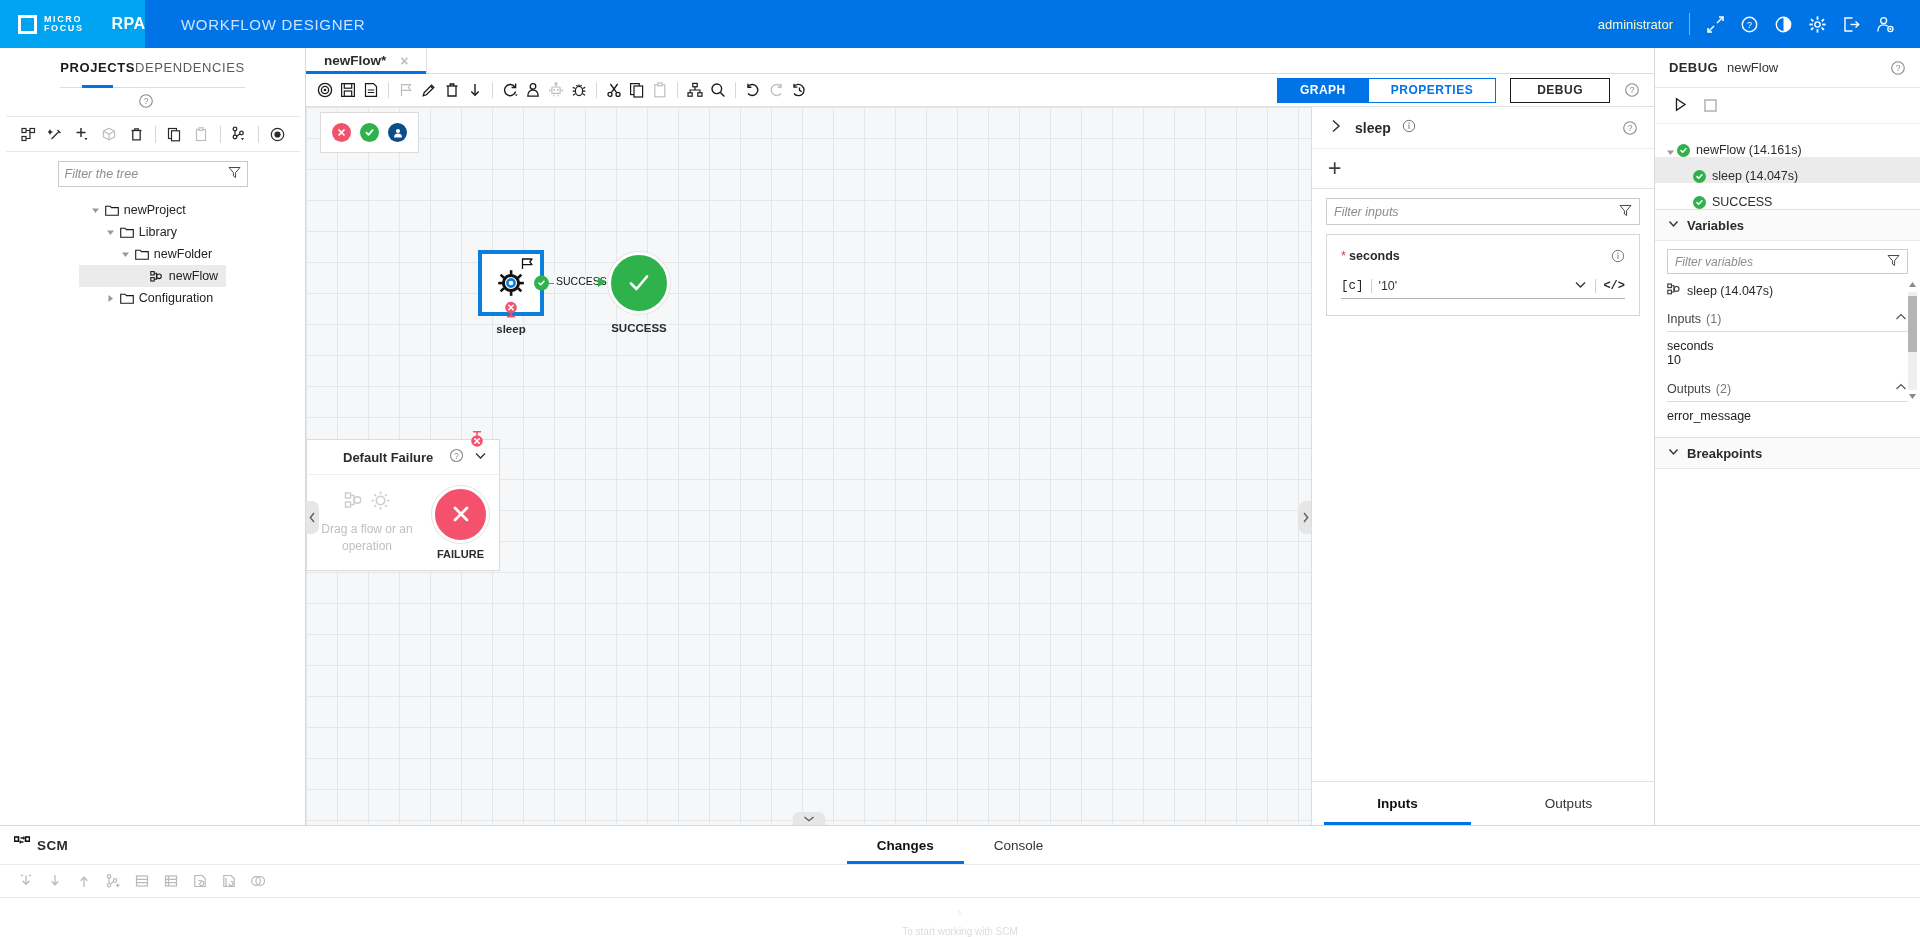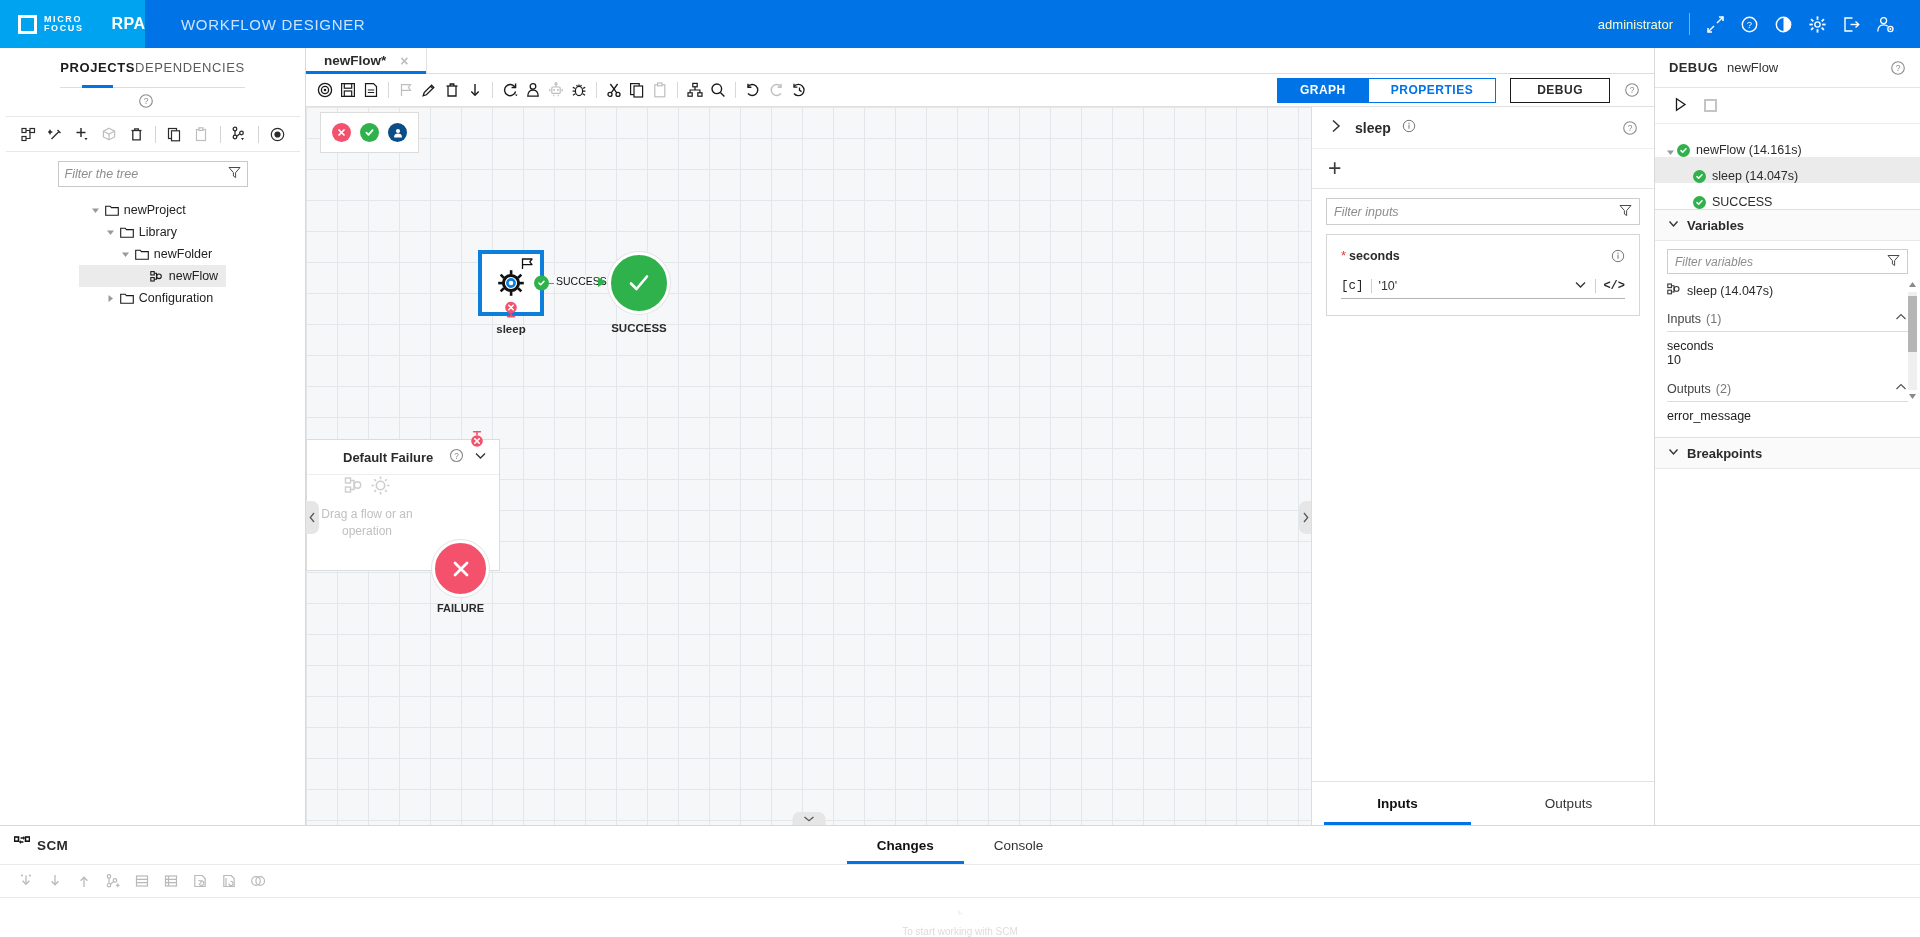--- a/index.html
+++ b/index.html
@@ -87,21 +87,21 @@
   .edge-line { position: absolute; left: 238px; top: 176px; width: 60px; height: 1px; background: #2fb24c; }
   .edge-label { position: absolute; left: 248px; top: 168px; font-size: 10.5px; color: #111; background: #f6f7f9; padding: 0 2px; }
   .edge-arrow { position: absolute; left: 292px; top: 170px; width: 0; height: 0; border-left: 8px solid #2fb24c; border-top: 5px solid transparent; border-bottom: 5px solid transparent; }
   .node-success { position: absolute; left: 302px; top: 145px; width: 62px; height: 62px; border-radius: 50%; background: #2fb24c; border: 3px solid #fff; box-shadow: 0 0 0 1px #e3e3e3; display: flex; align-items: center; justify-content: center; }
   .success-label { position: absolute; left: 292px; top: 215px; width: 82px; text-align: center; font-size: 11.5px; font-weight: bold; }
 
   .failure-panel { position: absolute; left: 0px; top: 332px; width: 194px; background: #fff; border: 1px solid #dcdcdc; }
   .fp-head { height: 35px; display: flex; align-items: center; padding: 0 11px; border-bottom: 1px solid #eee; }
   .fp-title { font-weight: bold; font-size: 13px; padding-left: 25px; }
   .fp-head-ico { margin-left: auto; display: flex; align-items: center; gap: 9px; cursor: pointer; }
-  .fp-body { height: 95px; display: flex; padding: 0 10px; flex-direction: column; }
+  .fp-body { height: 95px; display: flex; align-items: center; padding: 0 10px; }
   .fp-drop { width: 100px; text-align: center; color: #c0c0c0; font-size: 12px; line-height: 17px; }
   .fp-drop-icos { display: flex; justify-content: center; gap: 5px; margin-bottom: 5px; }
   .fp-fail { margin-left: auto; text-align: center; }
   .fail-circle { width: 57px; height: 57px; border-radius: 50%; background: #f4516c; border: 3px solid #fff; box-shadow: 0 0 0 1px #e3e3e3; display: flex; align-items: center; justify-content: center; }
   .fail-label { margin-top: 5px; font-size: 11px; font-weight: bold; }
   .fp-err-badge { position: absolute; right: 12px; top: -9px; }
   .collapse-left { position: absolute; left: 0; top: 394px; width: 13px; height: 33px; background: #e6e6e6; border-radius: 0 7px 7px 0; display: flex; align-items: center; justify-content: center; cursor: pointer; }
   .collapse-right { position: absolute; right: -1px; top: 394px; width: 13px; height: 33px; background: #e6e6e6; border-radius: 7px 0 0 7px; display: flex; align-items: center; justify-content: center; cursor: pointer; }
   .collapse-bottom { position: absolute; left: 50%; bottom: 0; transform: translateX(-50%); width: 33px; height: 13px; background: #e6e6e6; border-radius: 7px 7px 0 0; display: flex; align-items: center; justify-content: center; cursor: pointer; }
 

